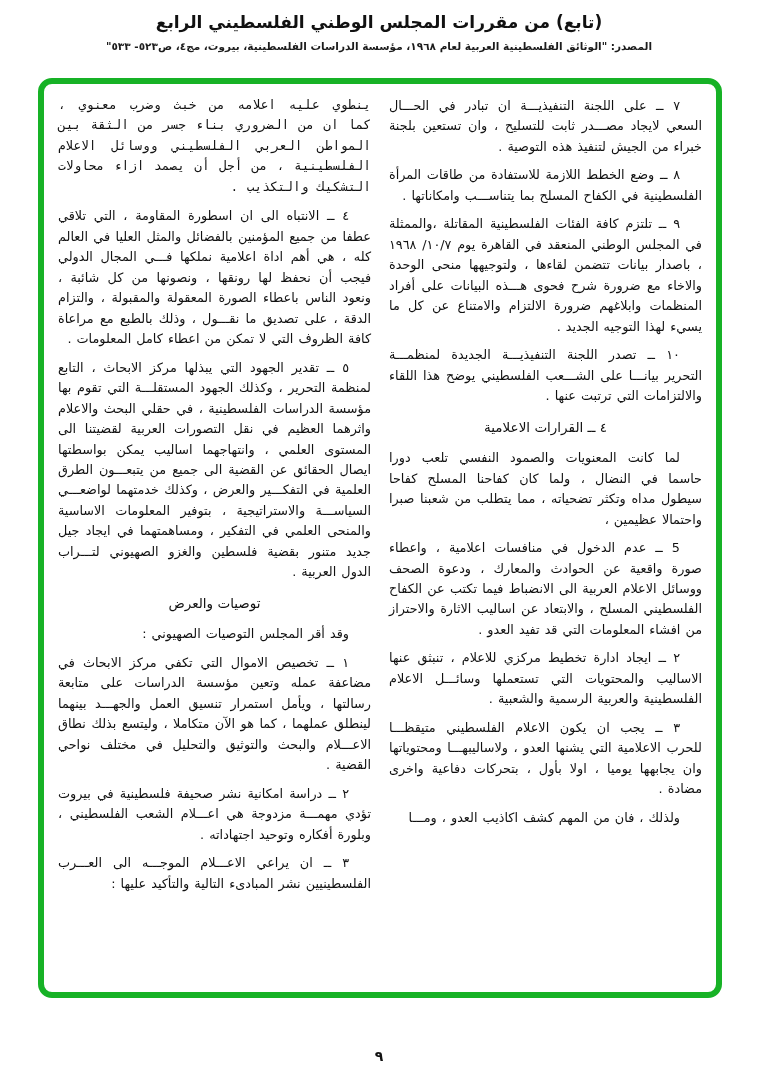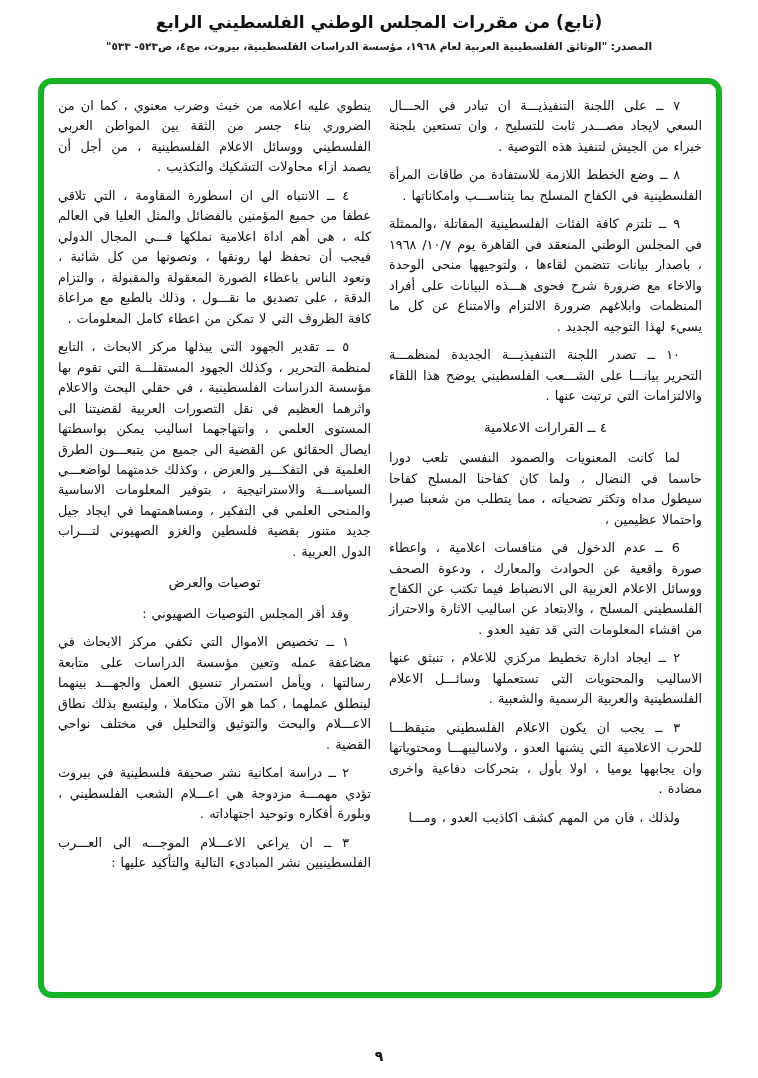--- a/index.html
+++ b/index.html
@@ -56,21 +56,21 @@
     direction: rtl;
     text-align: justify;
     font-size: 12.8px;
     line-height: 1.6;
   }
   .para {
     margin-bottom: 8px;
     text-indent: 22px;
     word-spacing: 1px;
   }
-  .para.no-indent { text-indent: 0; }
+  .para.no-indent { text-indent: 0; font-family: Liberation Mono, monospace; }
   .col-heading {
     text-align: center;
     font-weight: normal;
     font-size: 13.5px;
     margin: 10px 0 10px 0;
     text-indent: 0;
   }
   .page-number {
     position: absolute;
     bottom: 14px; left: 0; right: 0;
@@ -92,21 +92,21 @@
   <div class="green-box" style="border-color: rgb(23, 178, 38);">
     <div class="columns">
 
       <div class="col">
         <div class="para">٧ ــ على اللجنة التنفيذيـــة ان تبادر في الحـــال السعي لايجاد مصـــدر ثابت للتسليح ، وان تستعين بلجنة خبراء من الجيش لتنفيذ هذه التوصية .</div>
         <div class="para">٨ ــ وضع الخطط اللازمة للاستفادة من طاقات المرأة الفلسطينية في الكفاح المسلح بما يتناســـب وامكاناتها .</div>
         <div class="para">٩ ــ تلتزم كافة الفئات الفلسطينية المقاتلة ،والممثلة في المجلس الوطني المنعقد في القاهرة يوم ١٠/٧/ ١٩٦٨ ، باصدار بيانات تتضمن لقاءها ، ولتوجيهها منحى الوحدة والاخاء مع ضرورة شرح فحوى هـــذه البيانات على أفراد المنظمات وابلاغهم ضرورة الالتزام والامتناع عن كل ما يسيء لهذا التوجيه الجديد .</div>
         <div class="para">١٠ ــ تصدر اللجنة التنفيذيـــة الجديدة لمنظمـــة التحرير بيانـــا على الشـــعب الفلسطيني يوضح هذا اللقاء والالتزامات التي ترتبت عنها .</div>
         <div class="col-heading">٤ ــ القرارات الاعلامية</div>
         <div class="para">لما كانت المعنويات والصمود النفسي تلعب دورا حاسما في النضال ، ولما كان كفاحنا المسلح كفاحا سيطول مداه وتكثر تضحياته ، مما يتطلب من شعبنا صبرا واحتمالا عظيمين ،</div>
-        <div class="para">6 ــ عدم الدخول في منافسات اعلامية ، واعطاء صورة واقعية عن الحوادث والمعارك ، ودعوة الصحف ووسائل الاعلام العربية الى الانضباط فيما تكتب عن الكفاح الفلسطيني المسلح ، والابتعاد عن اساليب الاثارة والاحتراز من افشاء المعلومات التي قد تفيد العدو .</div>
+        <div class="para">5 ــ عدم الدخول في منافسات اعلامية ، واعطاء صورة واقعية عن الحوادث والمعارك ، ودعوة الصحف ووسائل الاعلام العربية الى الانضباط فيما تكتب عن الكفاح الفلسطيني المسلح ، والابتعاد عن اساليب الاثارة والاحتراز من افشاء المعلومات التي قد تفيد العدو .</div>
         <div class="para">٢ ــ ايجاد ادارة تخطيط مركزي للاعلام ، تنبثق عنها الاساليب والمحتويات التي تستعملها وسائـــل الاعلام الفلسطينية والعربية الرسمية والشعبية .</div>
         <div class="para">٣ ــ يجب ان يكون الاعلام الفلسطيني متيقظـــا للحرب الاعلامية التي يشنها العدو ، ولاساليبهـــا ومحتوياتها وان يجابهها يوميا ، اولا بأول ، بتحركات دفاعية واخرى مضادة .</div>
         <div class="para">ولذلك ، فان من المهم كشف اكاذيب العدو ، ومـــا</div>
       </div>
 
       <div class="col">
         <div class="para no-indent">ينطوي عليه اعلامه من خبث وضرب معنوي ، كما ان من الضروري بناء جسر من الثقة بين المواطن العربي الفلسطيني ووسائل الاعلام الفلسطينية ، من أجل أن يصمد ازاء محاولات التشكيك والتكذيب .</div>
         <div class="para">٤ ــ الانتباه الى ان اسطورة المقاومة ، التي تلاقي عطفا من جميع المؤمنين بالفضائل والمثل العليا في العالم كله ، هي أهم اداة اعلامية نملكها فـــي المجال الدولي فيجب أن نحفظ لها رونقها ، ونصونها من كل شائبة ، ونعود الناس باعطاء الصورة المعقولة والمقبولة ، والتزام الدقة ، على تصديق ما نقـــول ، وذلك بالطبع مع مراعاة كافة الظروف التي لا تمكن من اعطاء كامل المعلومات .</div>
         <div class="para">٥ ــ تقدير الجهود التي يبذلها مركز الابحاث ، التابع لمنظمة التحرير ، وكذلك الجهود المستقلـــة التي تقوم بها مؤسسة الدراسات الفلسطينية ، في حقلي البحث والاعلام واثرهما العظيم في نقل التصورات العربية لقضيتنا الى المستوى العلمي ، وانتهاجهما اساليب يمكن بواسطتها ايصال الحقائق عن القضية الى جميع من يتبعـــون الطرق العلمية في التفكـــير والعرض ، وكذلك خدمتهما لواضعـــي السياســـة والاستراتيجية ، بتوفير المعلومات الاساسية والمنحى العلمي في التفكير ، ومساهمتهما في ايجاد جيل جديد متنور بقضية فلسطين والغزو الصهيوني لتـــراب الدول العربية .</div>
         <div class="col-heading">توصيات والعرض</div>

